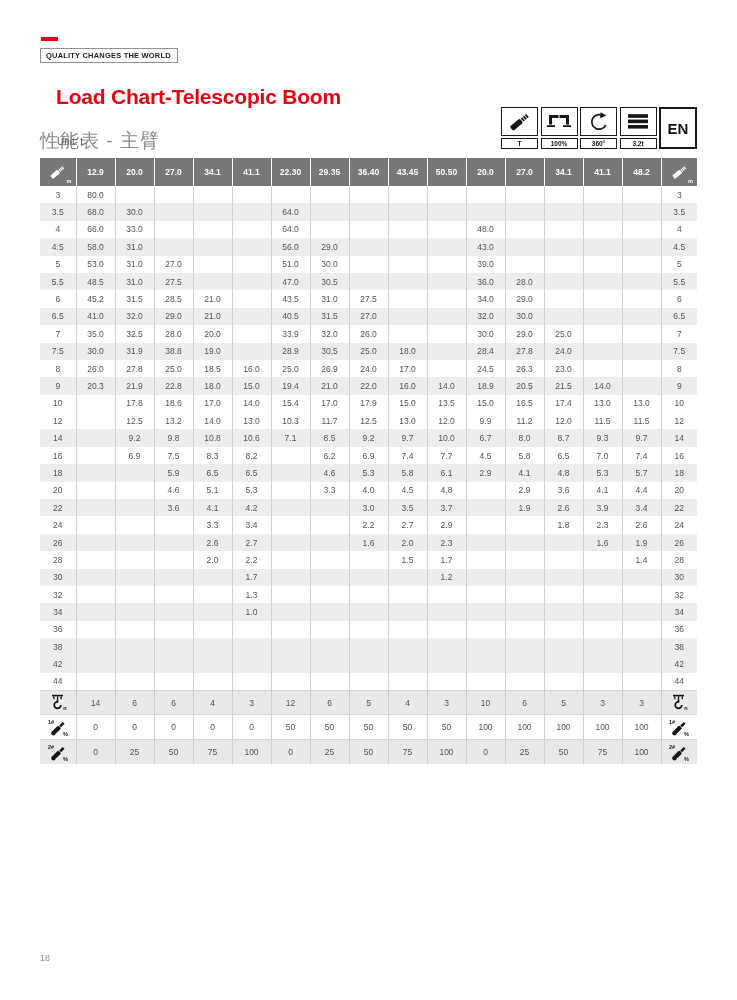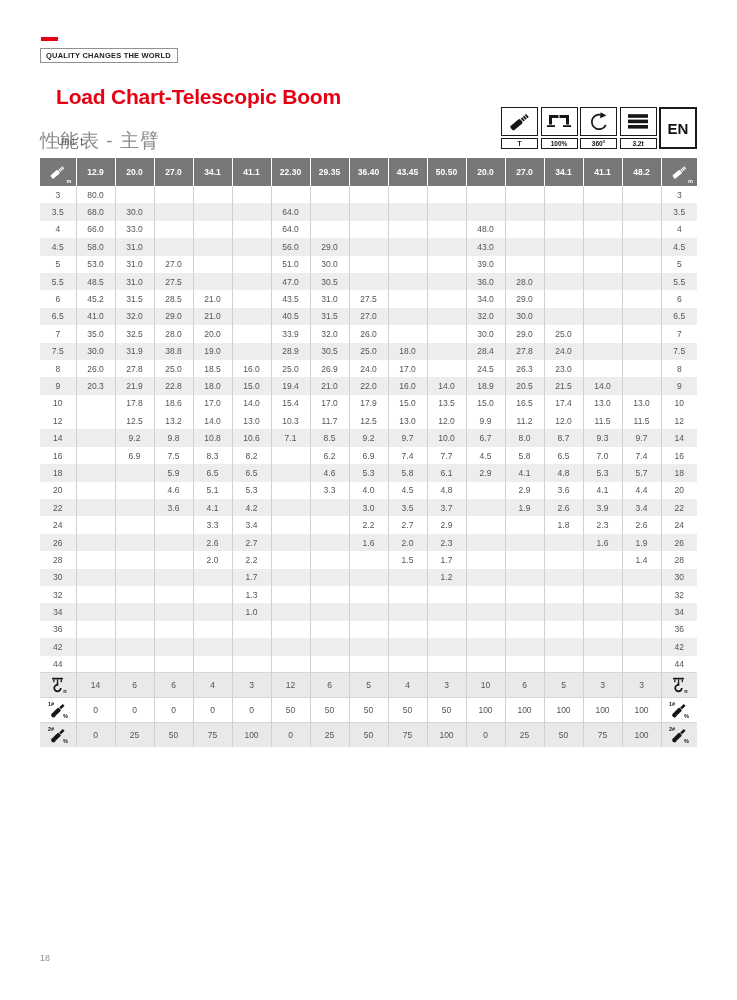--- a/index.html
+++ b/index.html
@@ -649,20 +649,39 @@
             <td></td>
             <td></td>
             <td></td>
             <td></td>
             <td></td>
             <td></td>
             <td></td>
             <td>36</td>
           </tr>
           <tr class="alt">
+            <td>38</td>
+            <td></td>
+            <td></td>
+            <td></td>
+            <td></td>
+            <td></td>
+            <td></td>
+            <td></td>
+            <td></td>
+            <td></td>
+            <td></td>
+            <td></td>
+            <td></td>
+            <td></td>
+            <td></td>
+            <td></td>
+            <td>38</td>
+          </tr>
+          <tr class="alt">
             <td>42</td>
             <td></td>
             <td></td>
             <td></td>
             <td></td>
             <td></td>
             <td></td>
             <td></td>
             <td></td>
             <td></td>

